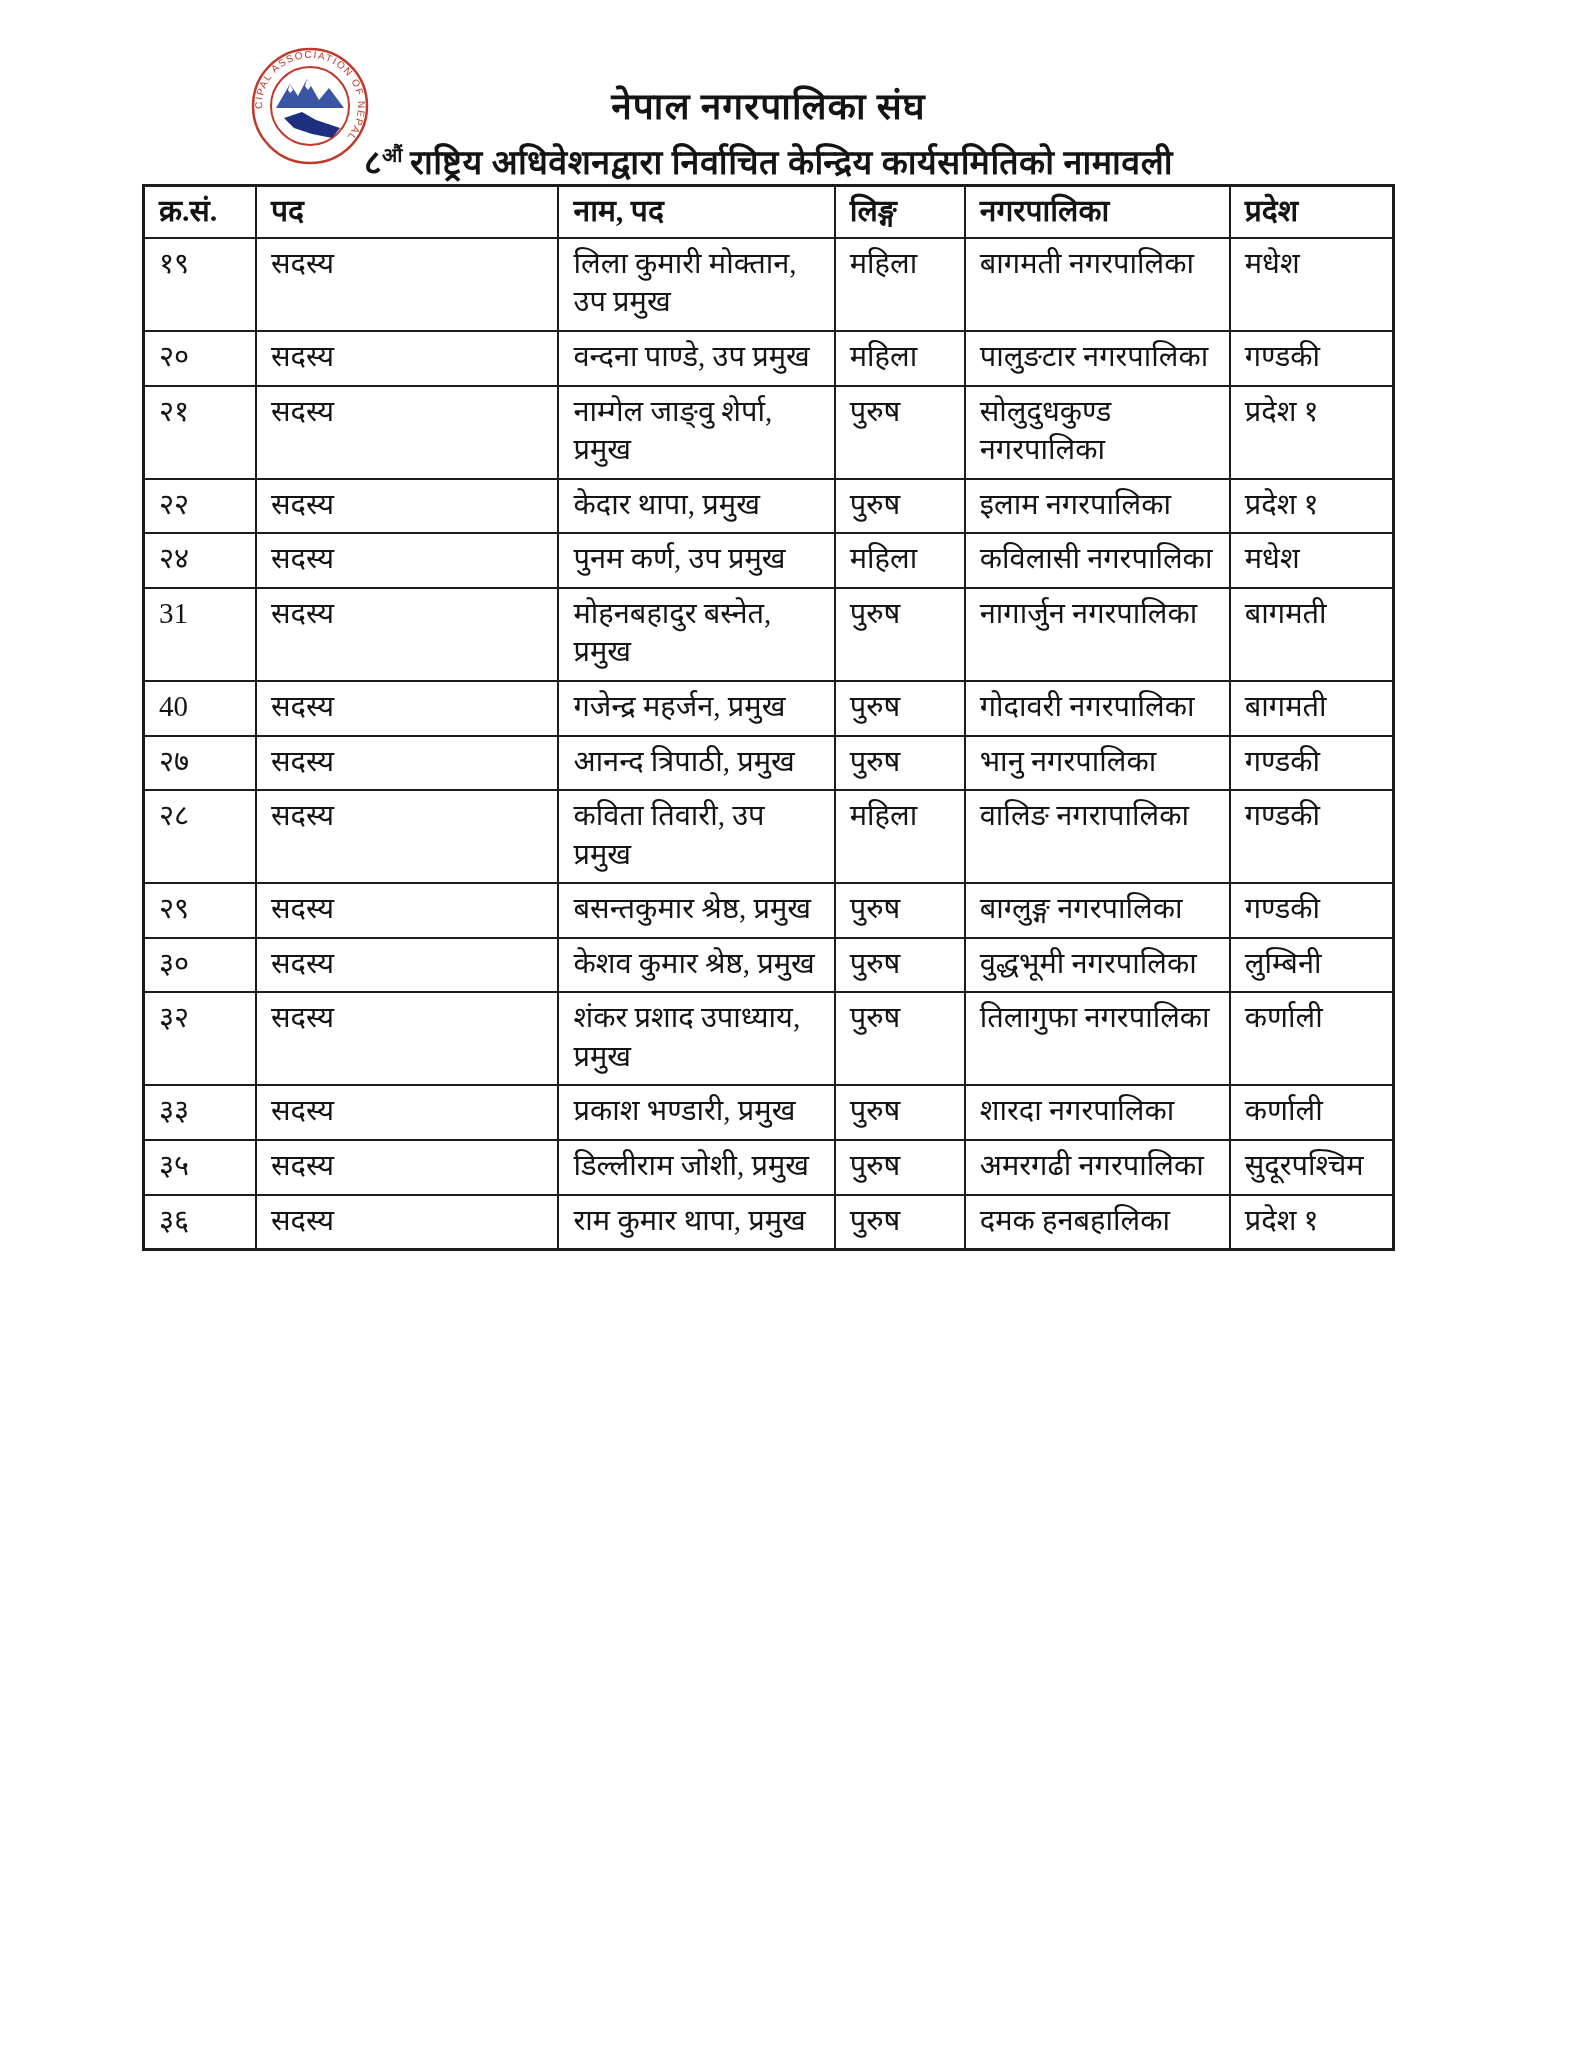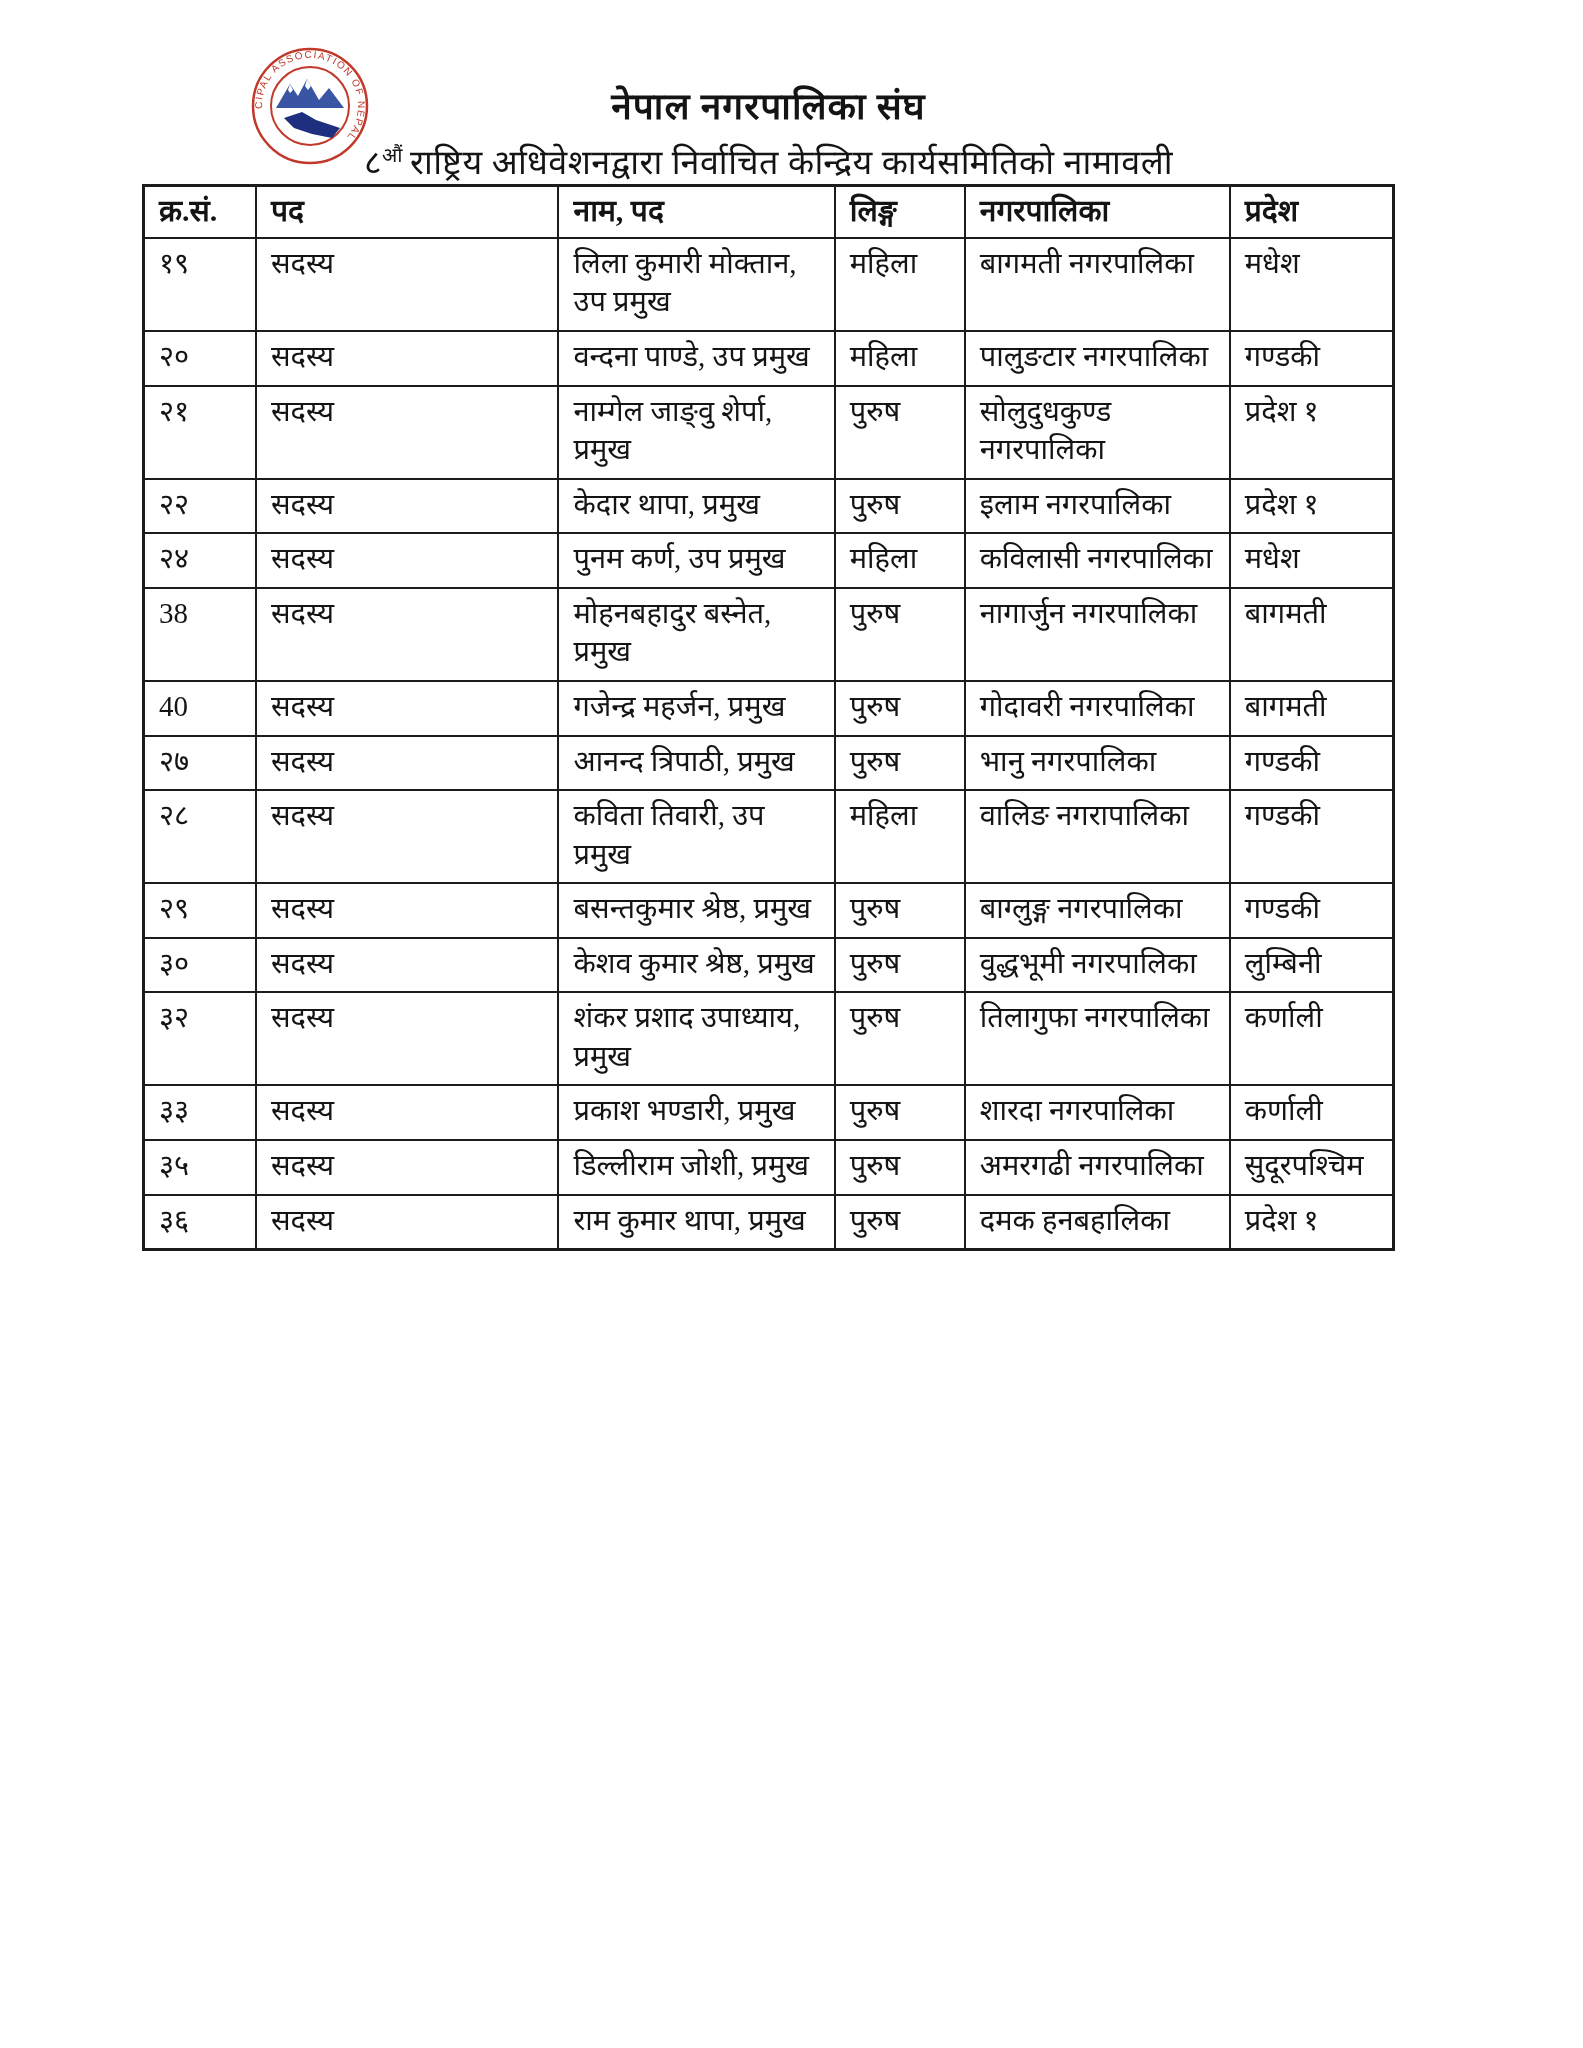--- a/index.html
+++ b/index.html
@@ -13,21 +13,21 @@
   }
   .titles{
     position:absolute;left:142px;top:52px;width:1253px;
     text-align:center;
     margin-top:27px;
   }
   .doc-title{
     margin:0;font-size:37px;font-weight:bold;letter-spacing:1px;
   }
   .doc-subtitle{
-    margin:8px 0 0 0;font-size:34px;font-weight:normal;letter-spacing:0.5px;
+    margin:8px 0 0 0;font-size:34px;font-weight:bold;letter-spacing:0.5px;
   }
   .doc-subtitle sup{font-size:20px;margin-right:7px;}
   .logo{
     position:absolute;left:250px;top:46px;width:120px;height:120px;
   }
   table.members{
     position:absolute;left:142px;top:184px;width:1253px;
     border-collapse:collapse;
     border:3px solid #1c1c1c;
     table-layout:fixed;
@@ -130,21 +130,21 @@
         </tr>
         <tr>
           <td>२४</td>
           <td>सदस्य</td>
           <td>पुनम कर्ण, उप प्रमुख</td>
           <td>महिला</td>
           <td>कविलासी नगरपालिका</td>
           <td>मधेश</td>
         </tr>
         <tr>
-          <td>38</td>
+          <td>31</td>
           <td>सदस्य</td>
           <td>मोहनबहादुर बस्नेत, प्रमुख</td>
           <td>पुरुष</td>
           <td>नागार्जुन नगरपालिका</td>
           <td>बागमती</td>
         </tr>
         <tr>
           <td>40</td>
           <td>सदस्य</td>
           <td>गजेन्द्र महर्जन, प्रमुख</td>

